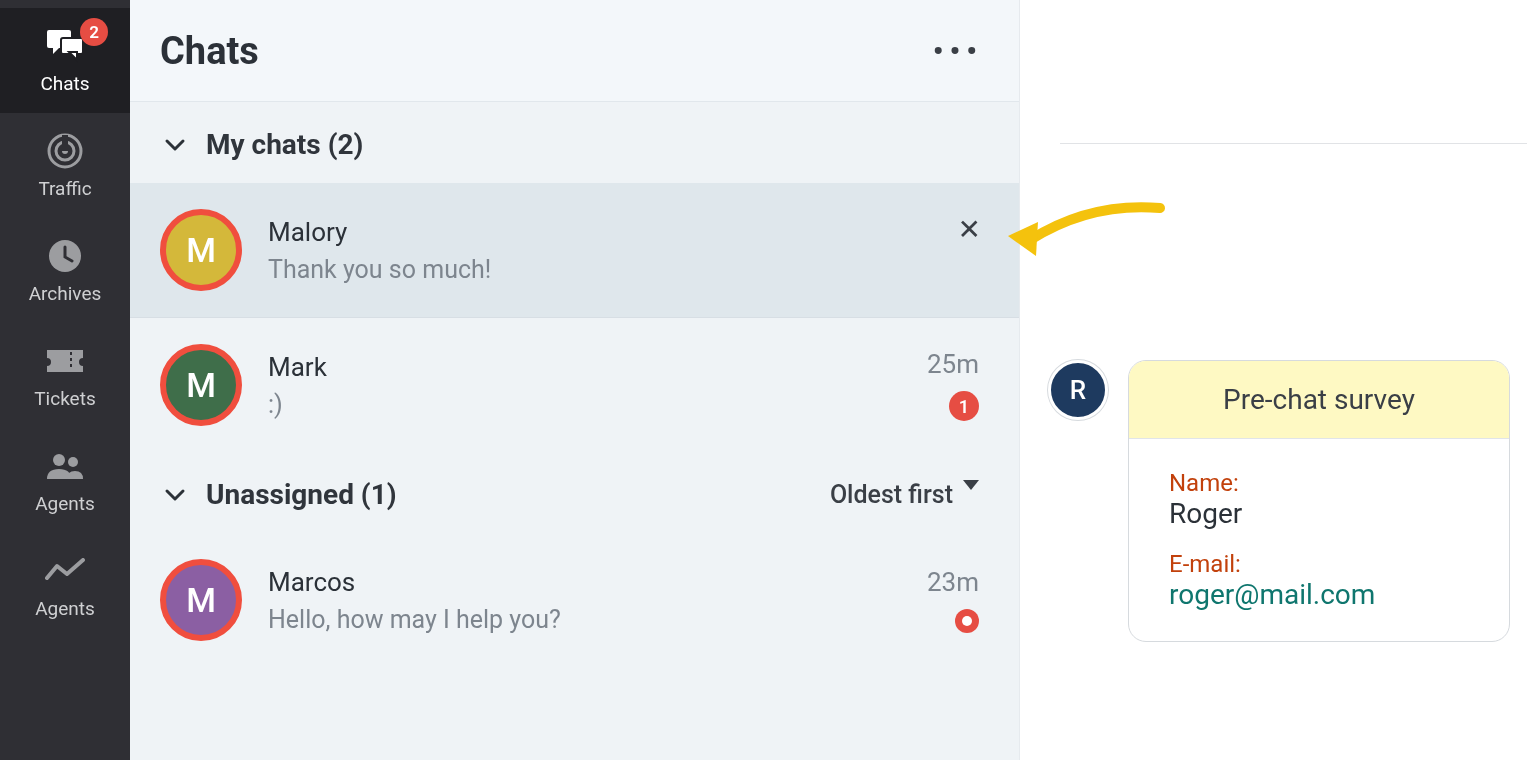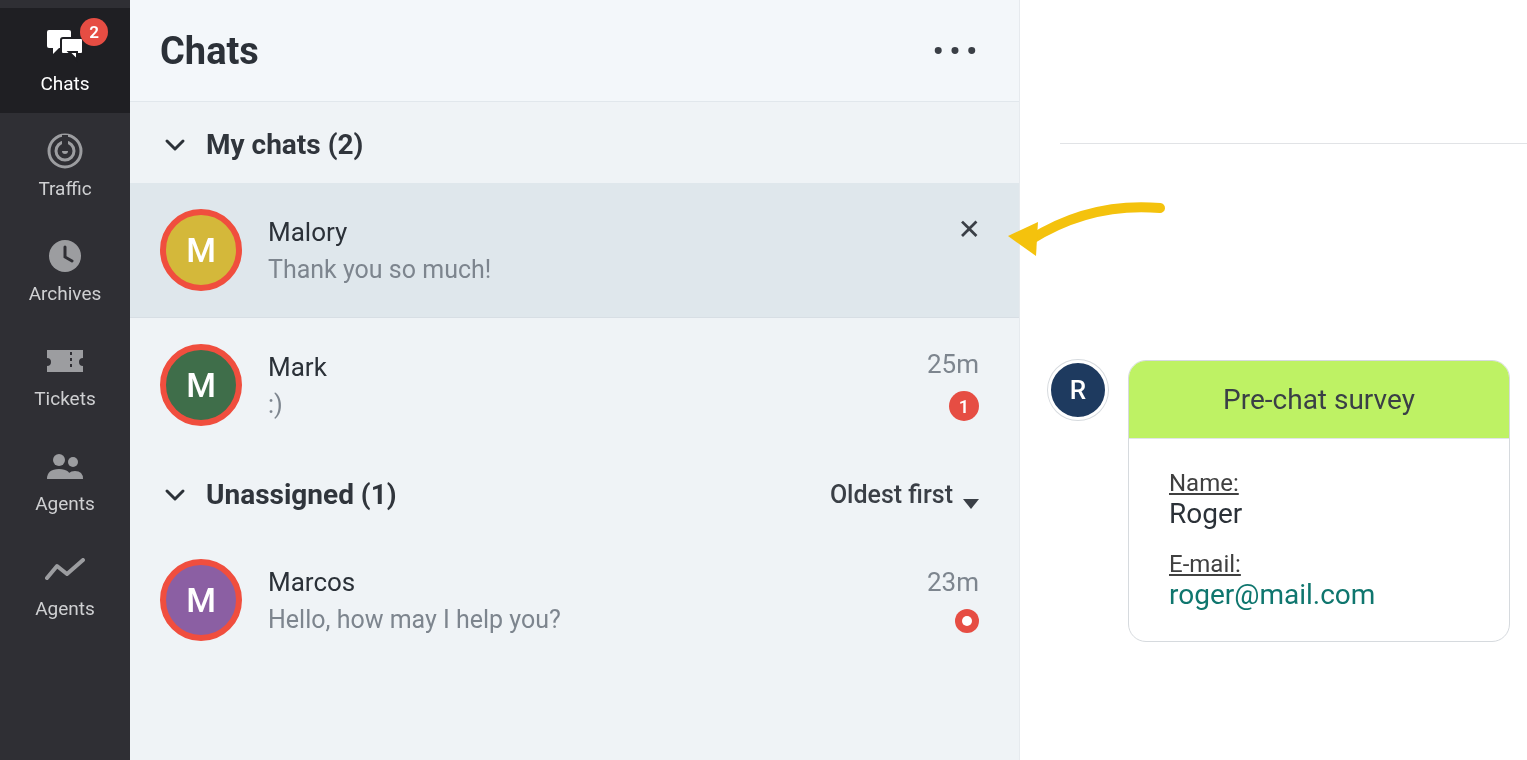--- a/index.html
+++ b/index.html
@@ -63,21 +63,21 @@
     display:flex; align-items:center; gap: 20px;
     padding: 26px 24px 22px 34px;
     cursor:pointer;
   }
   .section-header.unassigned { justify-content: flex-start; padding-right: 40px;}
   .section-title { font-size: 28px; font-weight: 700; color: #30353c; }
   .chevron { width: 22px; height: 22px; display:inline-flex; }
   .oldest-pill {
     margin-left: auto;
     font-size: 25px; color: #3a3f46; font-weight: 500;
-    display:flex; align-items:flex-end; gap:10px; cursor:pointer;
+    display:flex; align-items:flex-start; gap:10px; cursor:pointer;
   }
   .tri-down {
     width: 0; height:0;
     border-left: 8px solid transparent;
     border-right: 8px solid transparent;
     border-top: 10px solid #3a3f46;
   }
 
   .chat-row {
     display:flex; align-items:center;
@@ -141,29 +141,29 @@
     font-size:26px; font-weight:500;
     border:3px solid #fff; box-shadow:0 0 0 1px #d6dade;
     flex-shrink:0;
   }
   .survey-card {
     width: 382px;
     border:1px solid #d6dade; border-radius:18px;
     overflow:hidden;
   }
   .survey-card-header {
-    background:#bef264; text-align:center;
+    background:#fef9c3; text-align:center;
     padding:22px 0; font-size:28px; color:#3a3f46;
     border-bottom:1px solid #e1e5e9;
   }
   .survey-card-body {
     padding: 30px 40px 30px;
     display:flex; flex-direction:column; gap:20px;
   }
-  .field-label { font-size:24px; color:#404040;text-decoration:underline; }
+  .field-label { font-size:24px; color:#c2410c; }
   .field-value { font-size:28px; color:#2b3138; }
   .field-value.link { color:#0f766e; }
 
   svg { display:block; }
 </style>
 </head>
 <body>
 
 <div class="app">
 

